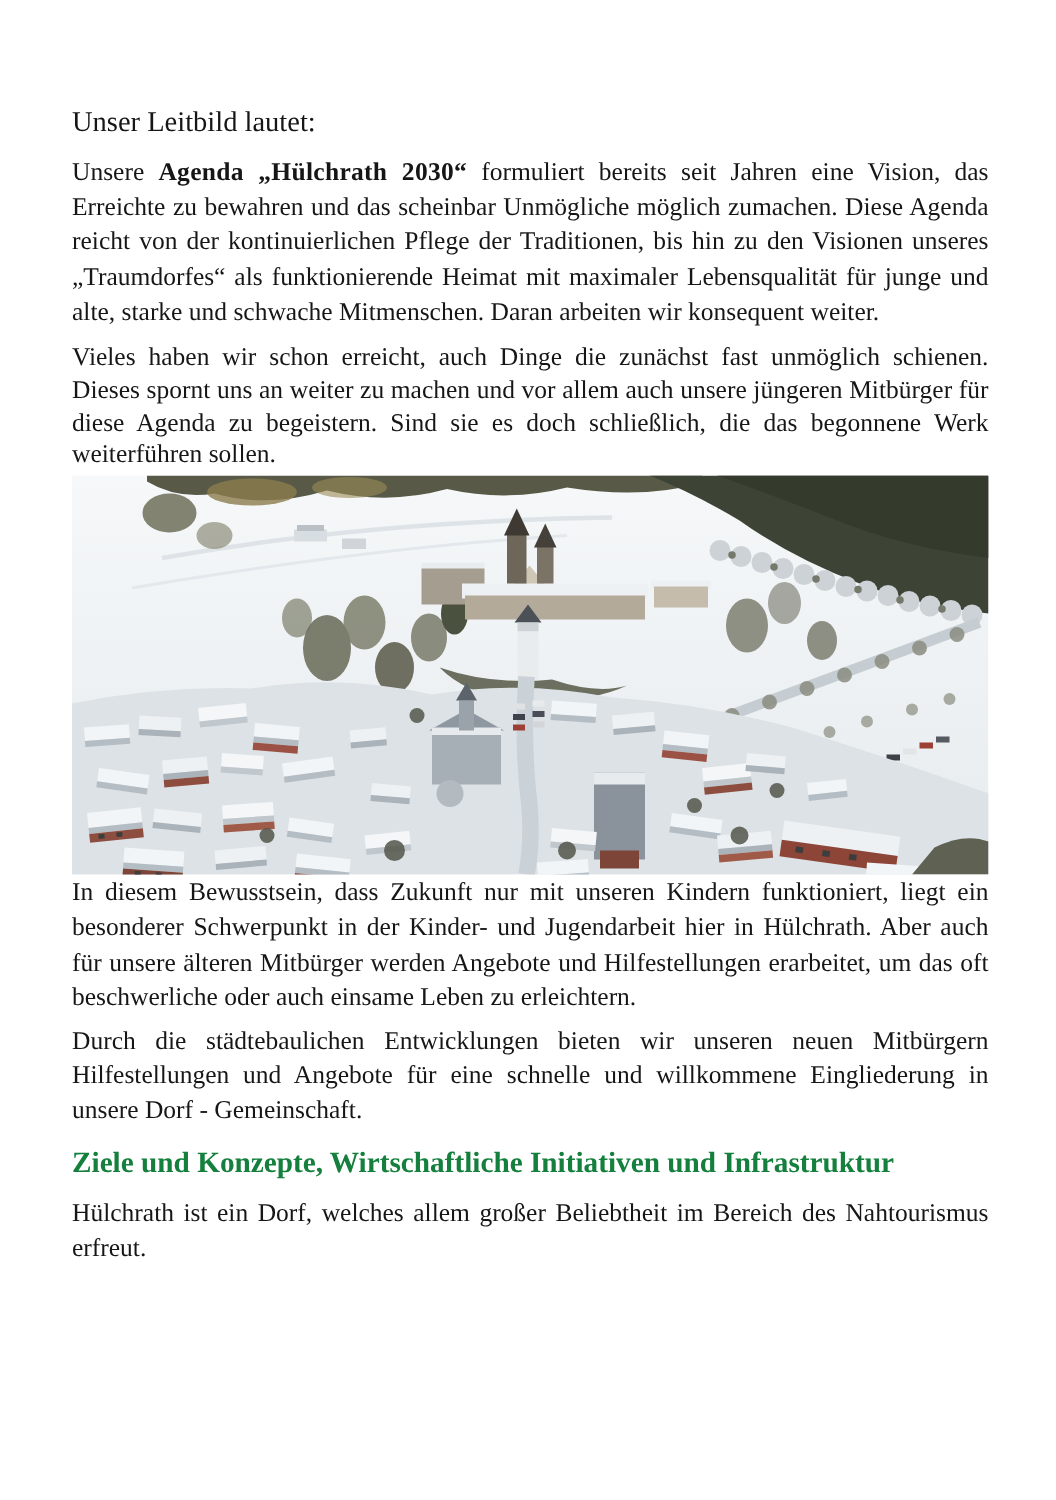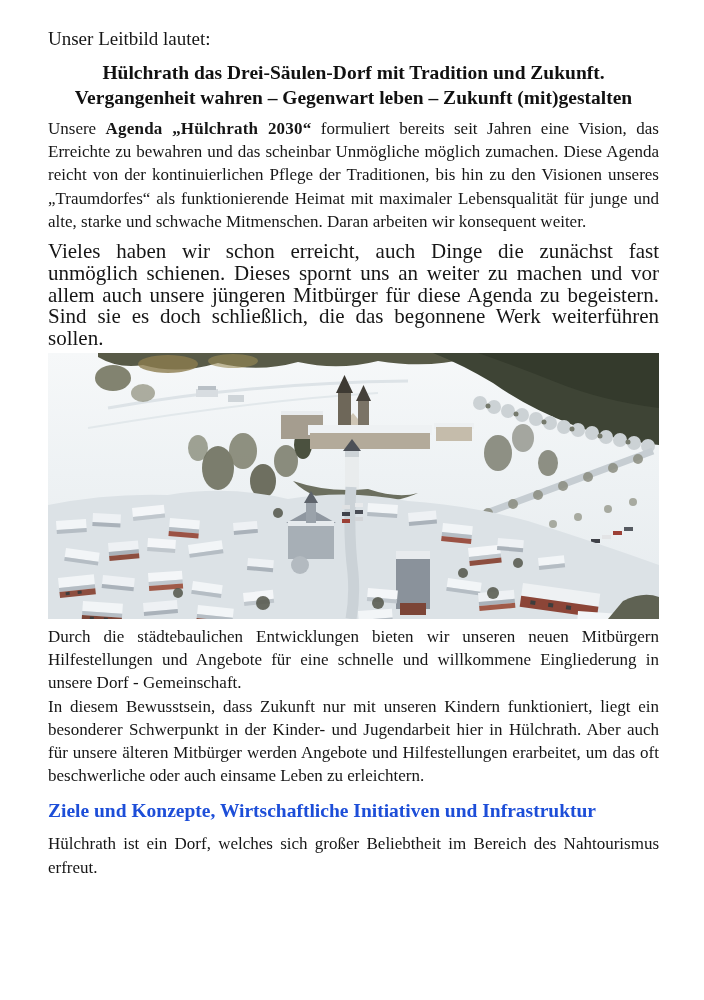--- a/index.html
+++ b/index.html
@@ -3,53 +3,49 @@
 <meta charset="utf-8">
 <style>
   html, body { margin: 0; padding: 0; }
   body {
     width: 704px; height: 1000px;
     background: #ffffff;
     overflow: hidden;
     font-family: "Liberation Serif", "DejaVu Serif", serif;
     color: #161616;
   }
-  .page { padding: 27px 45px 0 48px; }
+  .page { padding: 70px 45px 0 48px; }
   p { margin: 0; }
   .intro { font-size: 19px; line-height: 23px; margin-bottom: 10px; text-align: left; }
   .motto {
     font-weight: 700; font-size: 19.5px; line-height: 25px;
     text-align: center; margin-bottom: 7px; color: #111;
   }
   .body-lg { font-size: 17px; line-height: 23.2px; text-align: justify; }
-  .body-sm { font-size: 21px; line-height: 21.8px; text-align: justify; margin-top: 8px; }
+  .body-sm { font-size: 17px; line-height: 21.8px; text-align: justify; margin-top: 8px; }
   .para-agenda b { letter-spacing: 0.2px; }
   figure { margin: 3px 0 0 0; }
   .photo-svg { display: block; width: 611px; height: 266px; }
   figcaption {
     font-size: 17px; font-weight: 700; font-style: italic;
     line-height: 19px; margin: 3px 0 7px 0; text-align: left;
   }
   .para-staedtebau { margin-top: 6px; }
   h2.ziele {
     font-size: 19.5px; line-height: 22px; font-weight: 700;
-    margin: 13px 0 10px 0; text-align: left; color: #1d4ed8;
+    margin: 13px 0 10px 0; text-align: left; color: #15803d;
   }
 </style>
 </head>
 <body>
 
 <div class="page">
 
   <p class="intro">Unser Leitbild lautet:</p>
 
-  <div class="motto">
-    <div>Hülchrath das Drei-Säulen-Dorf mit Tradition und Zukunft.</div>
-    <div>Vergangenheit wahren – Gegenwart leben – Zukunft (mit)gestalten</div>
-  </div>
 
   <p class="body-lg para-agenda"><span>Unsere </span><b>Agenda „Hülchrath 2030“</b><span> formuliert bereits seit Jahren eine Vision, das Erreichte zu bewahren und das scheinbar Unmögliche möglich zumachen. Diese Agenda reicht von der kontinuierlichen Pflege der Traditionen, bis hin zu den Visionen unseres „Traumdorfes“ als funktionierende Heimat mit maximaler Lebensqualität für junge und alte, starke und schwache Mitmenschen. Daran arbeiten wir konsequent weiter.</span></p>
 
   <p class="body-sm">Vieles haben wir schon erreicht, auch Dinge die zunächst fast unmöglich schienen. Dieses spornt uns an weiter zu machen und vor allem auch unsere jüngeren Mitbürger für diese Agenda zu begeistern. Sind sie es doch schließlich, die das begonnene Werk weiterführen sollen.</p>
 
   <figure>
     <svg class="photo-svg" viewBox="0 0 611 266" preserveAspectRatio="none" role="img" aria-label="Luftbild: verschneites Dorf Hülchrath mit Schloss, Kirche, Dächern und Feldern im Winter">
       <defs>
         <linearGradient id="snowg" x1="0" y1="0" x2="0" y2="1">
           <stop offset="0" stop-color="#f6f8f9"></stop>
@@ -335,21 +331,21 @@
         <circle cx="415" cy="220" r="5"></circle>
           <circle cx="445" cy="240" r="6"></circle>
           <circle cx="470" cy="210" r="5"></circle>
         <circle cx="230" cy="160" r="5"></circle>
       </g>
 
       <path d="M575,248 Q595,238 611,244 V266 H560 Z" fill="#5f6253"></path>
     </svg>
   </figure>
 
+  <p class="body-lg para-kinder">In diesem Bewusstsein, dass Zukunft nur mit unseren Kindern funktioniert, liegt ein besonderer Schwerpunkt in der Kinder- und Jugendarbeit hier in Hülchrath. Aber auch für unsere älteren Mitbürger werden Angebote und Hilfestellungen erarbeitet, um das oft beschwerliche oder auch einsame Leben zu erleichtern.</p>
+
   <p class="body-lg para-staedtebau">Durch die städtebaulichen Entwicklungen bieten wir unseren neuen Mitbürgern Hilfestellungen und Angebote für eine schnelle und willkommene Eingliederung in unsere Dorf - Gemeinschaft.</p>
 
-  <p class="body-lg para-kinder">In diesem Bewusstsein, dass Zukunft nur mit unseren Kindern funktioniert, liegt ein besonderer Schwerpunkt in der Kinder- und Jugendarbeit hier in Hülchrath. Aber auch für unsere älteren Mitbürger werden Angebote und Hilfestellungen erarbeitet, um das oft beschwerliche oder auch einsame Leben zu erleichtern.</p>
-
   <h2 class="ziele">Ziele und Konzepte, Wirtschaftliche Initiativen und Infrastruktur</h2>
 
-  <p class="body-lg para-tourismus">Hülchrath ist ein Dorf, welches sich großer Beliebtheit im Bereich des Nahtourismus erfreut.</p>
+  <p class="body-lg para-tourismus">Hülchrath ist ein Dorf, welches allem großer Beliebtheit im Bereich des Nahtourismus erfreut.</p>
 
 </div>
 
 </body></html>

